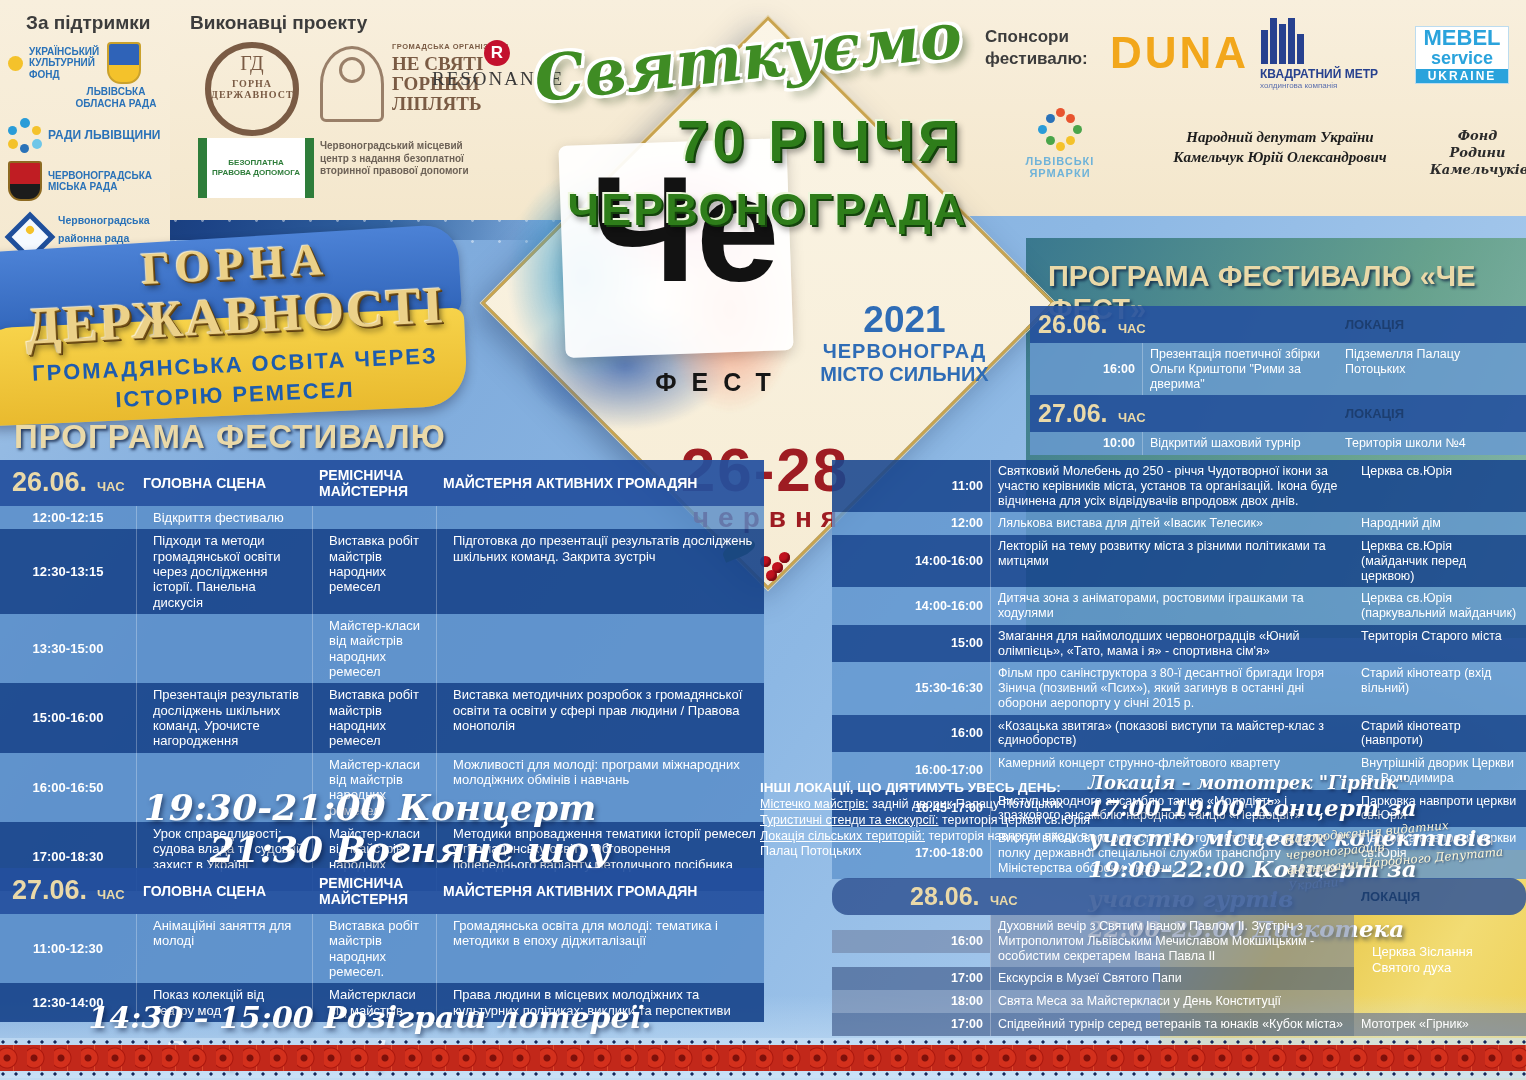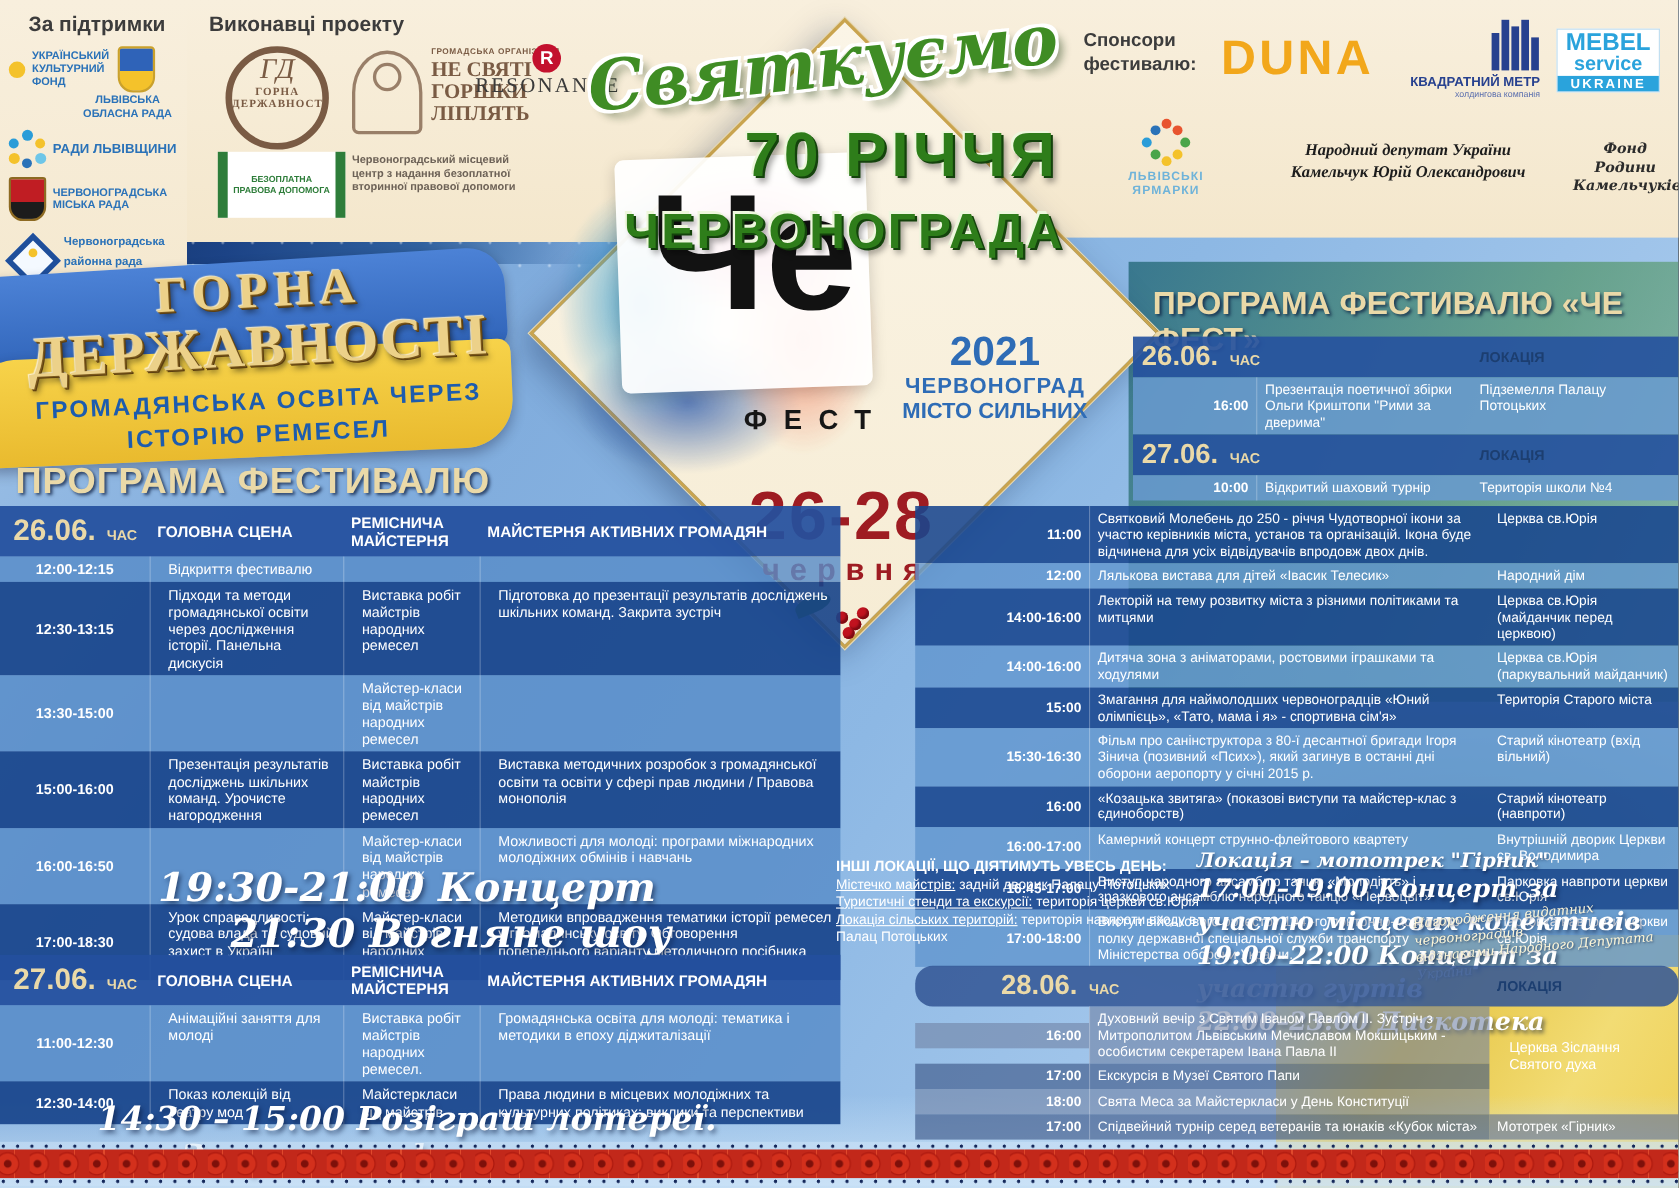--- a/index.html
+++ b/index.html
@@ -42,21 +42,21 @@
     background:linear-gradient(180deg,#c01d23 58%,#1c1c1c 58%);border:2px solid #8d6a22;}
   .diamond-icon{width:26px;height:26px;flex:0 0 auto;transform:rotate(45deg);
     border:5px solid #1f4f9b;background:#f4f9ff;position:relative;margin:4px;}
   .diamond-icon i{position:absolute;left:4px;top:4px;width:8px;height:8px;border-radius:50%;background:#f4c22b;}
   .cap-script{font-size:10.5px;font-weight:700;color:#2a72b8;line-height:1.2;}
   .cap-sub{font-size:8.5px;color:#7d9cc0;}
 
   
   .horna-logo{position:absolute;left:35px;top:42px;width:82px;height:82px;border:6px solid #7a5b44;
     border-radius:50%;color:#7a5b44;text-align:center;font-family:"Liberation Serif",serif;}
-  .horna-logo .tr{font-size:26px;line-height:30px;font-style:italic;}
+  .horna-logo .tr{font-size:20px;line-height:30px;}
   .horna-logo .t1{font-size:10px;font-weight:700;letter-spacing:1px;}
   .potters{position:absolute;left:150px;top:40px;width:250px;color:#7a5b44;}
   .potter-fig{position:absolute;left:0;top:6px;width:58px;height:70px;border:3px solid #7a5b44;border-radius:50% 50% 6px 6px;opacity:.75;}
   .potter-fig i{position:absolute;left:16px;top:8px;width:20px;height:20px;border:3px solid #7a5b44;border-radius:50%;}
   .potters .org{position:absolute;left:72px;top:2px;font-size:7.5px;letter-spacing:.5px;font-weight:700;}
   .potters .big{position:absolute;left:72px;top:14px;font-size:19px;line-height:20px;font-weight:700;
     font-family:"Liberation Serif",serif;text-transform:uppercase;}
   .resonance{position:absolute;left:262px;top:40px;width:130px;text-align:center;}
   .res-r{display:inline-block;width:26px;height:26px;border-radius:50%;background:#c3112e;color:#fff;
     font-weight:700;font-size:17px;line-height:26px;}
@@ -64,21 +64,21 @@
   .legal-badge{position:absolute;left:28px;top:138px;width:90px;height:52px;
     border-left:9px solid #2e7d3a;border-right:9px solid #2e7d3a;background:#fff;
     display:flex;align-items:center;justify-content:center;text-align:center;
     font-size:8px;font-weight:700;color:#2e7d3a;line-height:1.25;padding:4px;}
   .legal-text{position:absolute;left:150px;top:140px;width:160px;font-size:10px;font-weight:700;
     color:#6d6257;line-height:1.25;}
 
   
   .spon-label{position:absolute;left:25px;top:26px;width:110px;font-size:17px;font-weight:700;color:#3c3c3c;line-height:1.3;}
   .duna{position:absolute;left:150px;top:28px;font-size:44px;font-weight:800;color:#f2a71b;letter-spacing:3px;}
-  .kvadrat{position:absolute;left:300px;top:18px;width:140px;text-align:right;color:#27418f;}
+  .kvadrat{position:absolute;left:300px;top:18px;width:140px;text-align:left;color:#27418f;}
   .kv-bars{display:inline-block;height:46px;}
   .kv-bars i{display:inline-block;width:7px;margin:0 1px;background:#27418f;vertical-align:bottom;}
   .kv-t{font-size:12px;font-weight:700;margin-top:3px;}
   .kv-s{font-size:8px;color:#5b6fae;}
   .mebel{position:absolute;left:455px;top:26px;width:92px;background:#fff;border:1px solid #bcdcef;text-align:center;}
   .mebel .m1{font-size:22px;font-weight:800;color:#2aa3dc;line-height:22px;}
   .mebel .m2{font-size:18px;font-weight:800;color:#2aa3dc;line-height:18px;}
   .mebel .m3{background:#2aa3dc;color:#fff;font-size:12px;font-weight:700;letter-spacing:2px;margin-top:2px;}
   .yarm{position:absolute;left:45px;top:108px;width:110px;text-align:center;}
   .yarm-icon{position:relative;width:44px;height:44px;margin:0 auto;}
@@ -95,21 +95,21 @@
     box-shadow:0 0 0 1px #e6d9b4, 0 12px 30px rgba(20,40,80,.35);}
   .splash{left:478px;top:128px;width:350px;height:330px;filter:blur(2px);opacity:.9;
     background:
      radial-gradient(closest-side at 30% 45%,rgba(42,150,205,.9),rgba(42,150,205,0) 72%),
      radial-gradient(closest-side at 58% 28%,rgba(226,42,110,.88),rgba(226,42,110,0) 70%),
      radial-gradient(closest-side at 72% 55%,rgba(240,118,88,.8),rgba(240,118,88,0) 70%),
      radial-gradient(closest-side at 42% 72%,rgba(32,82,170,.8),rgba(32,82,170,0) 70%);}
   .che-box{left:562px;top:142px;width:228px;height:212px;background:rgba(255,255,255,.93);
     transform:rotate(-2deg);border-radius:8px;box-shadow:0 4px 14px rgba(0,0,0,.18);}
   .che{left:580px;top:128px;width:210px;text-align:center;font-size:150px;font-weight:900;color:#121212;line-height:1.35;}
-  .fest-word{left:644px;top:368px;width:180px;text-align:center;font-size:25px;font-weight:700;
+  .fest-word{left:623px;top:368px;width:180px;text-align:center;font-size:25px;font-weight:700;
     letter-spacing:15px;color:#161616;text-indent:15px;}
   .fest-right{left:812px;top:300px;width:185px;text-align:center;color:#2e6cb6;font-weight:800;}
   .fr-year{font-size:37px;line-height:40px;}
   .fr-city{font-size:20px;line-height:23px;letter-spacing:1px;}
   .fr-motto{font-size:20px;line-height:23px;}
   .fest-dates{left:640px;top:440px;width:250px;text-align:center;color:#9e1c22;}
   .fd-big{font-size:62px;font-weight:900;letter-spacing:2px;line-height:60px;}
   .fd-month{font-size:28px;font-weight:800;letter-spacing:9px;text-indent:9px;line-height:36px;}
   .kalyna{left:722px;top:540px;width:90px;height:40px;}
   .kalyna .b{position:absolute;width:11px;height:11px;border-radius:50%;background:#c1121f;box-shadow:inset -2px -2px 2px #7d0a12;}

